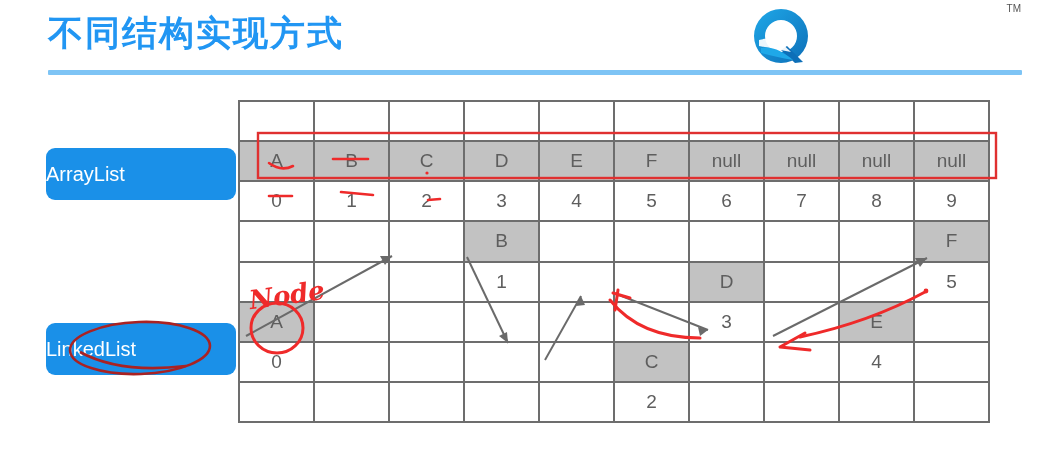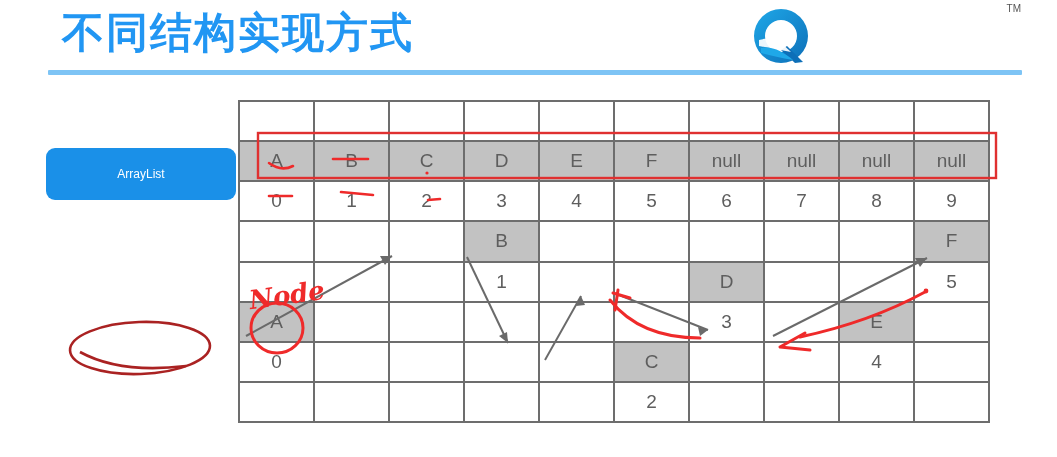--- a/index.html
+++ b/index.html
@@ -16,27 +16,26 @@
     height: 457px;
     background: #ffffff;
     overflow: hidden;
   }
 
   
   .slide-title {
     position: absolute;
     left: 48px;
     top: 8px;
-    font-size: 42px;
+    font-size: 35px;
     font-weight: bold;
     color: #2196f3;
     letter-spacing: 2px;
     line-height: 50px;
     white-space: nowrap;
-    margin-left: 14px;
   }
   .title-divider {
     position: absolute;
     left: 48px;
     top: 70px;
     width: 974px;
     height: 5px;
     background: #7ec4f5;
     border-radius: 1px;
   }
@@ -85,22 +84,21 @@
     font-size: 10px;
     color: #555;
   }
 
   
   .pill {
     position: absolute;
     background: #1a90e8;
     color: #ffffff;
     border-radius: 9px;
-    font-size: 12px;
-    text-align: center;
+    font-size: 20px;
     line-height: 52px;
     height: 52px;
     width: 190px;
     left: 46px;
   }
   #pill-arraylist { top: 148px; }
   #pill-linkedlist { top: 323px; }
 
   
   #grid {
@@ -171,20 +169,21 @@
       <path d="M36 40 L52 56 L44 57 L30 44 Z" fill="#0d6fb8"></path>
       <path d="M8 34 C20 30 30 36 40 46 C28 44 18 42 8 40 Z" fill="#ffffff" opacity="0.92"></path>
       <path d="M10 42 C22 40 32 46 42 54 C30 52 19 49 10 47 Z" fill="#1fa8e8"></path>
     </svg>
     <div class="logo-text">
       <span class="logo-tm">TM</span>
     </div>
   </div>
 
   <div class="pill" id="pill-arraylist">ArrayList</div>
+  <div class="pill" id="pill-linkedlist">LinkedList</div>
 
   <div id="grid">
       <div class="cell"></div>
       <div class="cell"></div>
       <div class="cell"></div>
       <div class="cell"></div>
       <div class="cell"></div>
       <div class="cell"></div>
       <div class="cell"></div>
       <div class="cell"></div>

